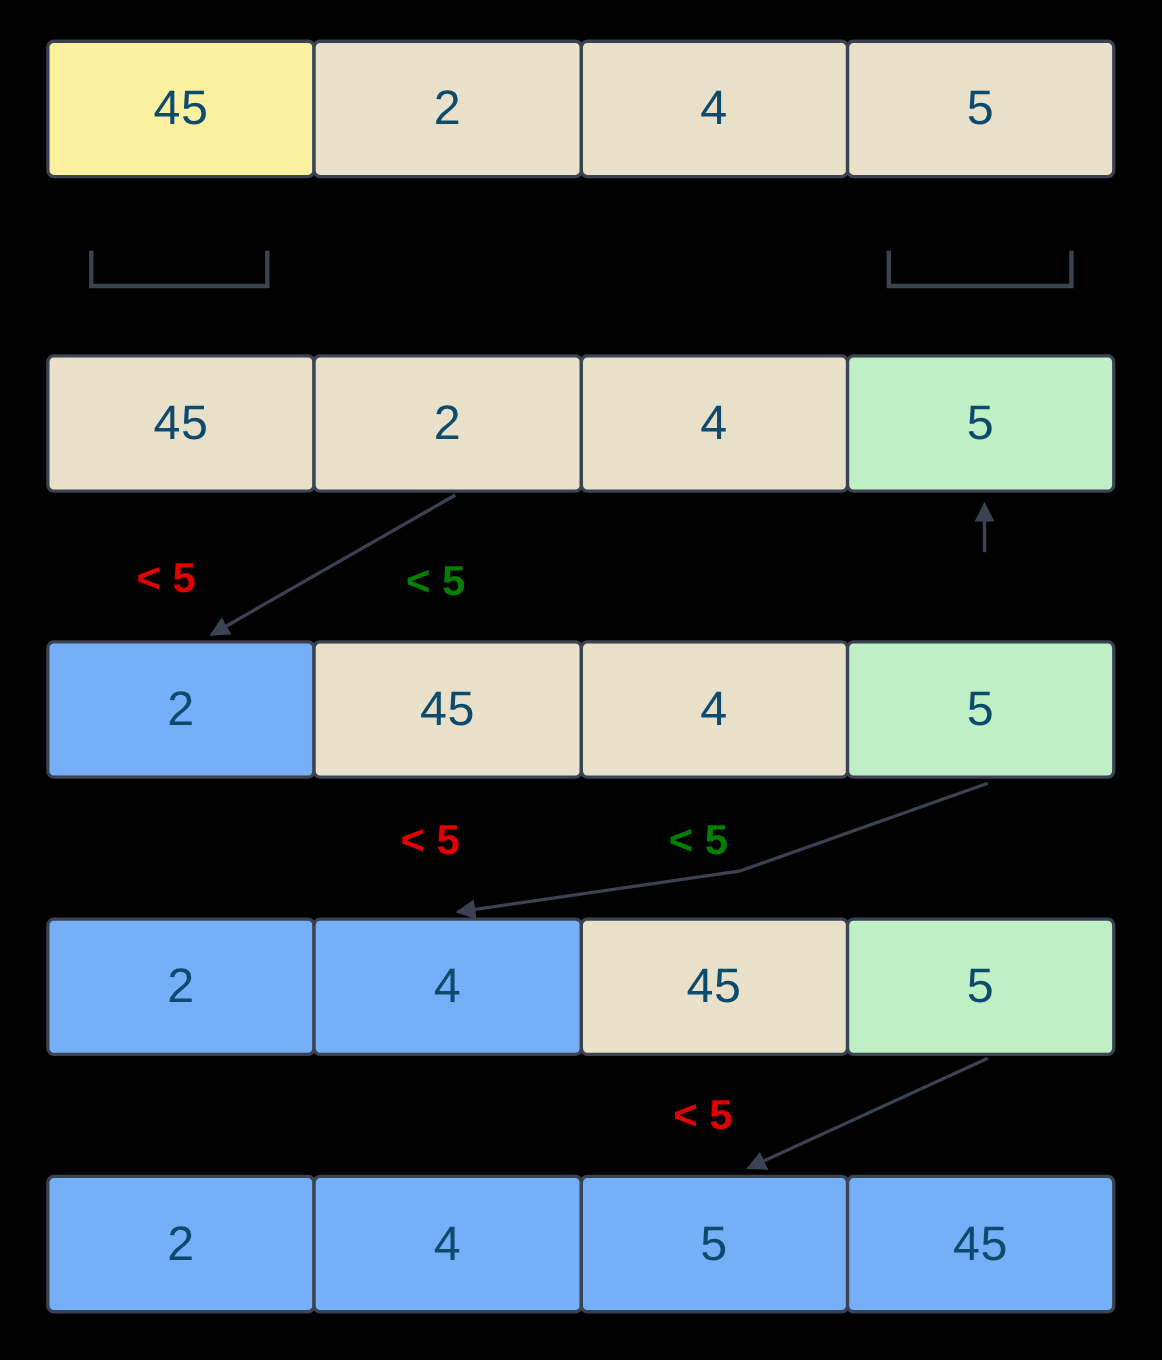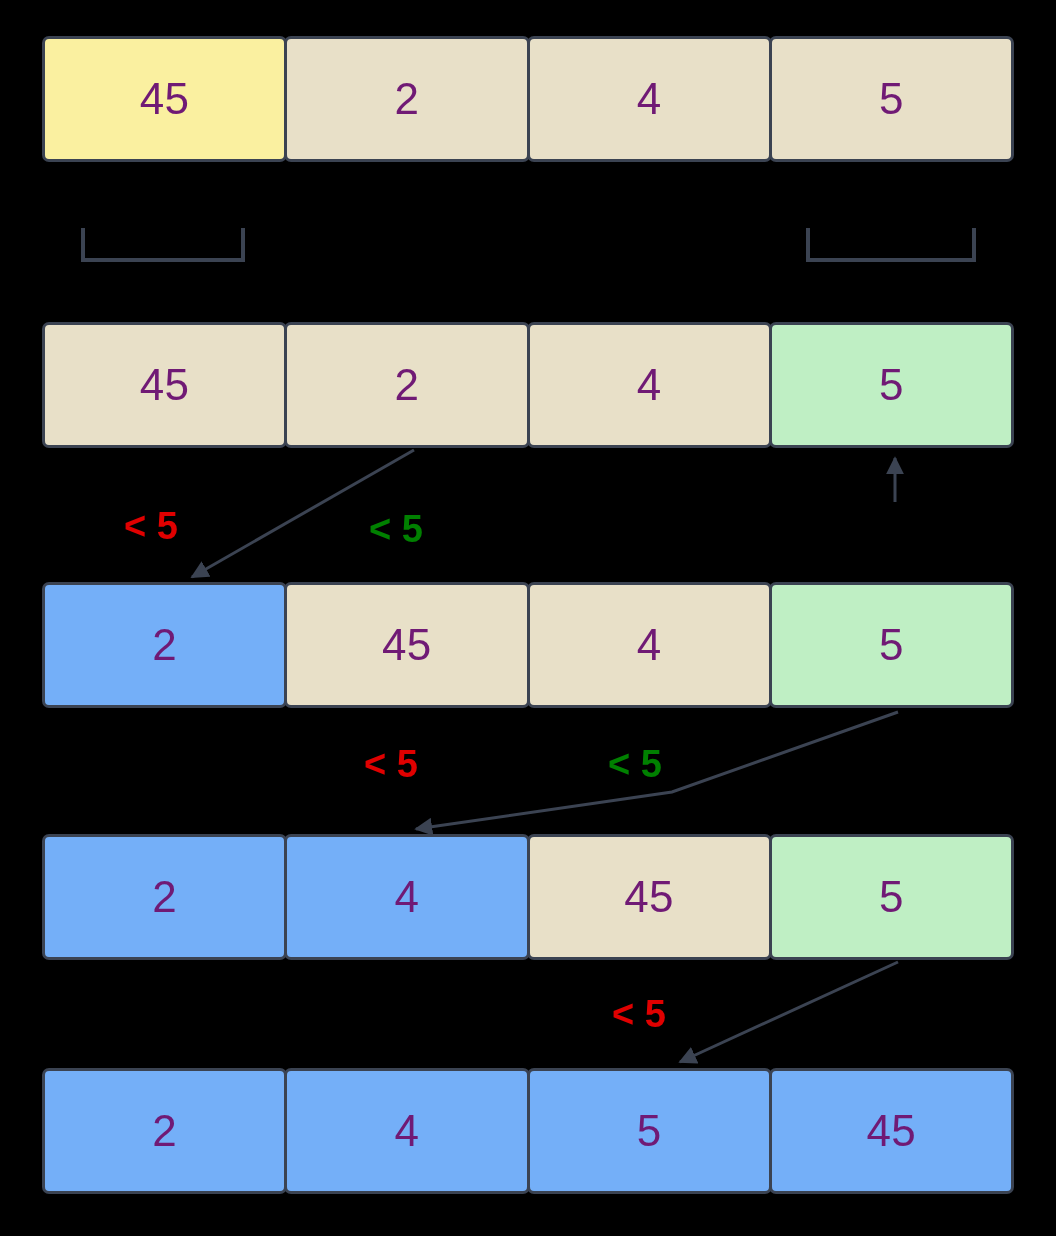--- a/index.html
+++ b/index.html
@@ -26,21 +26,21 @@
     flex: 1 1 0;
     position: relative;
     display: flex;
     align-items: center;
     justify-content: center;
     border: 3px solid #3b4352;
     border-radius: 7px;
     box-sizing: border-box;
     margin-left: -3px;
     font-size: 44px;
-    color: #701a75;
+    color: #0c4a6e;
     line-height: 1;
     letter-spacing: 0.5px;
   }
   .cell:first-child { margin-left: 0; }
   .cell.c-beige  { background: #e8e0c8; }
   .cell.c-yellow { background: #faf0a0; }
   .cell.c-green  { background: #bfefc4; }
   .cell.c-blue   { background: #74aff8; }
 
   #overlay {

